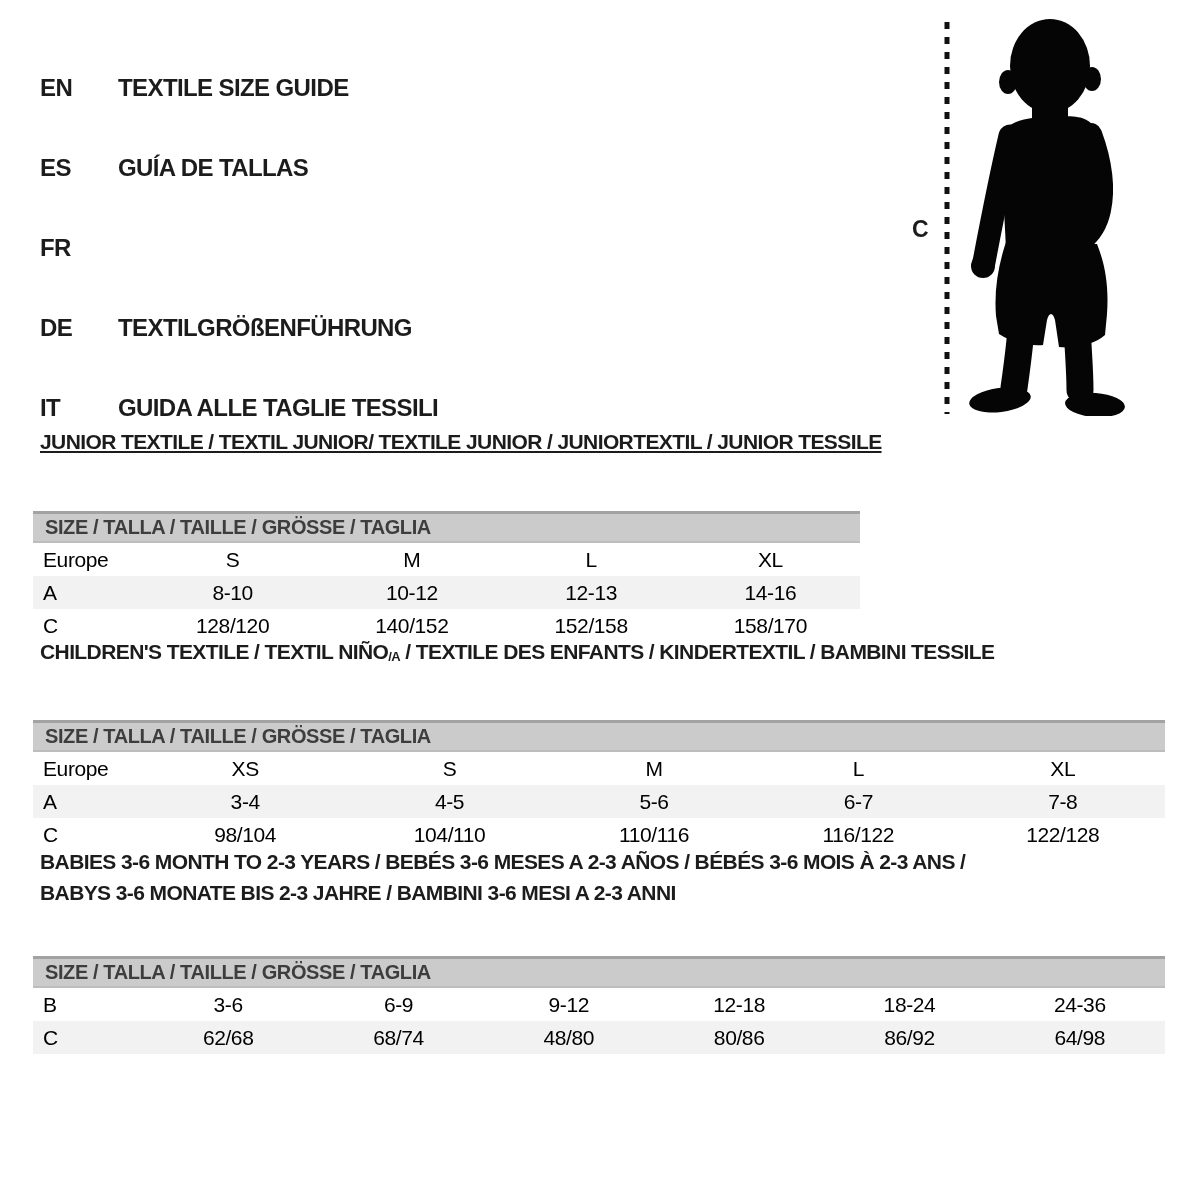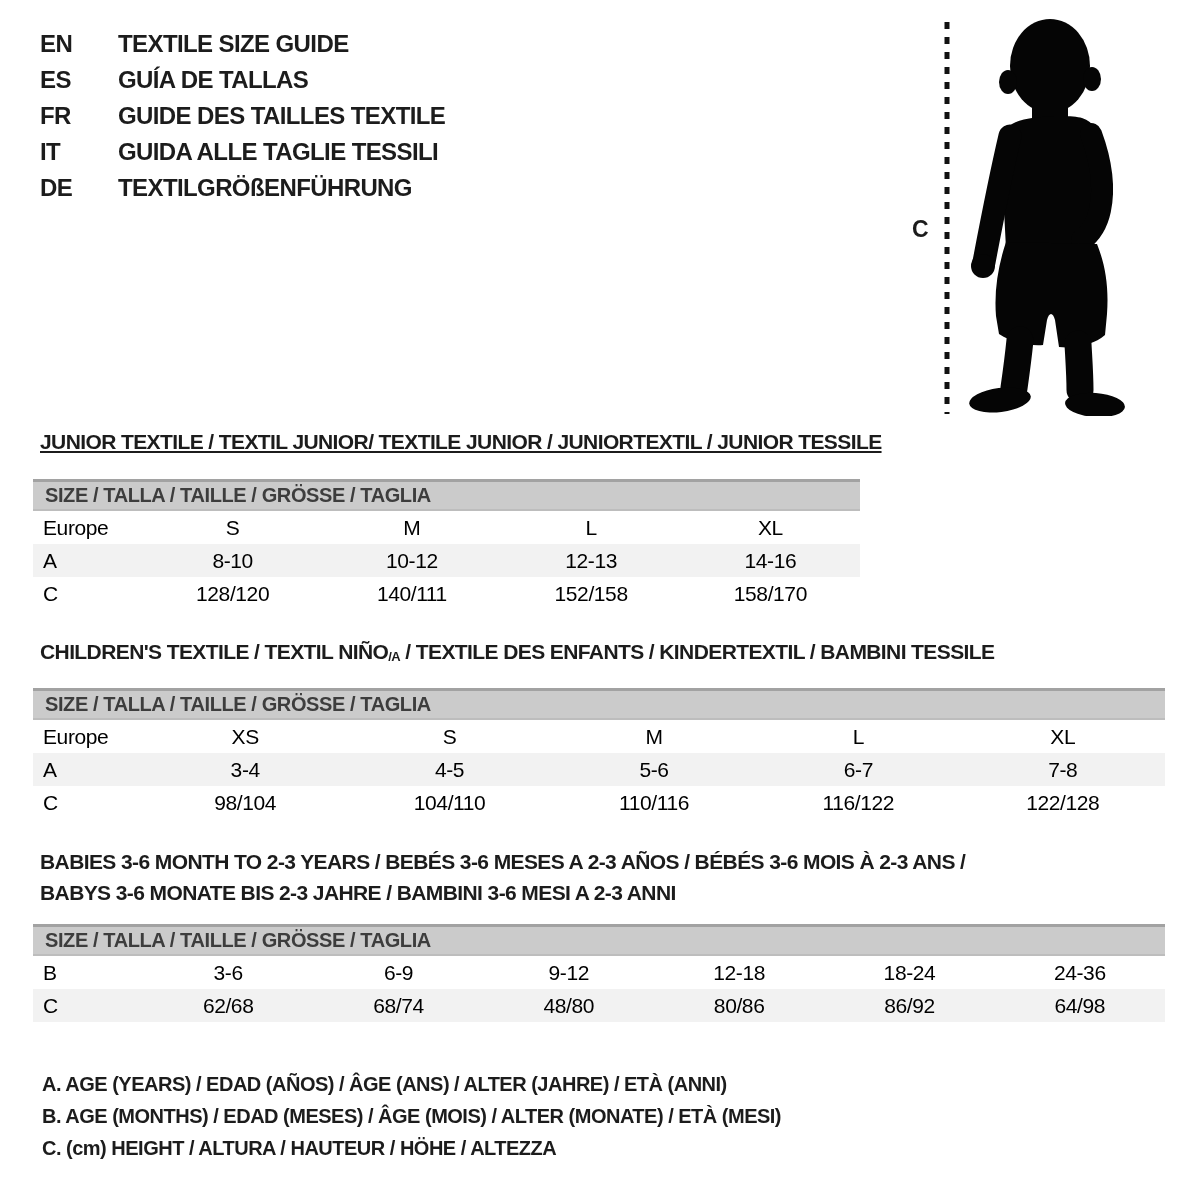--- a/index.html
+++ b/index.html
@@ -3,21 +3,21 @@
 <meta charset="utf-8">
 <style>
   html,body { margin:0; padding:0; background:#ffffff; }
   .page {
     position:relative; width:1200px; height:1200px; background:#ffffff;
     font-family:"Liberation Sans", sans-serif; color:#1c1c1c; overflow:hidden;
   }
 
   
   .langs { position:absolute; left:40px; top:26px; }
-  .lang-row { display:flex; align-items:center; height:36px; }
+  .lang-row { display:flex; align-items:center; height:36px;margin-top:44px; }
   .lang-code, .lang-label {
     font-size:24px; font-weight:700; letter-spacing:-0.6px; white-space:nowrap;
   }
   .lang-code { width:78px; }
 
   
   .figure { position:absolute; left:898px; top:8px; width:270px; height:416px; }
   .dash-line { position:absolute; left:44px; top:6px; }
   .figure-c {
     position:absolute; left:14px; top:208px;
@@ -31,21 +31,21 @@
     letter-spacing:-0.6px; white-space:nowrap;
   }
   .t-junior-title   { top:430px;text-decoration:underline; }
   .t-children-title { top:640px; }
   .t-babies-title   { top:846px; line-height:31px; }
   .sub-a { font-size:0.62em; vertical-align:-0.18em; }
 
   
   .size-table {
     position:absolute; border-collapse:collapse; table-layout:fixed;
-    font-size:21px; letter-spacing:-0.4px;
+    font-size:21px; letter-spacing:-0.4px;margin-top:32px;
   }
   .size-table th.band {
     background:#cbcbcb; border-top:3px solid #a2a2a2; border-bottom:2px solid #bdbdbd;
     height:27px; text-align:left; padding:0 0 0 12px;
     font-size:20px; font-weight:700; color:#3d3d3d; letter-spacing:-0.4px;
   }
   .size-table td {
     height:33px; text-align:center; font-weight:400; color:#000000;
     padding:0; white-space:nowrap;
   }
@@ -73,29 +73,28 @@
     <div class="lang-row">
       <span class="lang-code">EN</span>
       <span class="lang-label">TEXTILE SIZE GUIDE</span>
     </div>
     <div class="lang-row">
       <span class="lang-code">ES</span>
       <span class="lang-label">GUÍA DE TALLAS</span>
     </div>
     <div class="lang-row">
       <span class="lang-code">FR</span>
-      <span class="lang-label">GUIDE DES TAILLES TEXTILE</span>
+    </div>
+    <div class="lang-row">
+      <span class="lang-code">DE</span>
+      <span class="lang-label">TEXTILGRÖßENFÜHRUNG</span>
     </div>
     <div class="lang-row">
       <span class="lang-code">IT</span>
       <span class="lang-label">GUIDA ALLE TAGLIE TESSILI</span>
-    </div>
-    <div class="lang-row">
-      <span class="lang-code">DE</span>
-      <span class="lang-label">TEXTILGRÖßENFÜHRUNG</span>
     </div>
   </div>
 
   <div class="figure">
     <span class="figure-c">C</span>
     <svg class="dash-line" width="10" height="404" viewBox="0 0 10 404">
       <line x1="5" y1="8" x2="5" y2="400" stroke="#111111" stroke-width="5" stroke-dasharray="7 8"></line>
     </svg>
     <svg class="silhouette" width="186" height="402" viewBox="0 0 186 402">
       <g fill="#050505" stroke="none">
@@ -141,21 +140,21 @@
       <tr class="alt">
         <td class="rowlabel">A</td>
         <td>8-10</td>
         <td>10-12</td>
         <td>12-13</td>
         <td>14-16</td>
       </tr>
       <tr>
         <td class="rowlabel">C</td>
         <td>128/120</td>
-        <td>140/111</td>
+        <td>140/152</td>
         <td>152/158</td>
         <td>158/170</td>
       </tr>
     </tbody>
   </table>
 
   <div class="sec-title t-children-title">
     <span>CHILDREN'S TEXTILE / TEXTIL NIÑO</span><span class="sub-a">/A</span><span> / TEXTILE DES ENFANTS / KINDERTEXTIL / BAMBINI TESSILE</span>
   </div>
   <table class="size-table t-children">
@@ -234,19 +233,14 @@
         <td>62/68</td>
         <td>68/74</td>
         <td>48/80</td>
         <td>80/86</td>
         <td>86/92</td>
         <td>64/98</td>
       </tr>
     </tbody>
   </table>
 
-  <div class="legend">
-    <div class="legend-line">A. AGE (YEARS) / EDAD (AÑOS) / ÂGE (ANS) / ALTER (JAHRE) / ETÀ (ANNI)</div>
-    <div class="legend-line">B. AGE (MONTHS) / EDAD (MESES) / ÂGE (MOIS) / ALTER (MONATE) / ETÀ (MESI)</div>
-    <div class="legend-line">C. (cm) HEIGHT / ALTURA / HAUTEUR / HÖHE / ALTEZZA</div>
-  </div>
 
 </div>
 
 </body></html>

